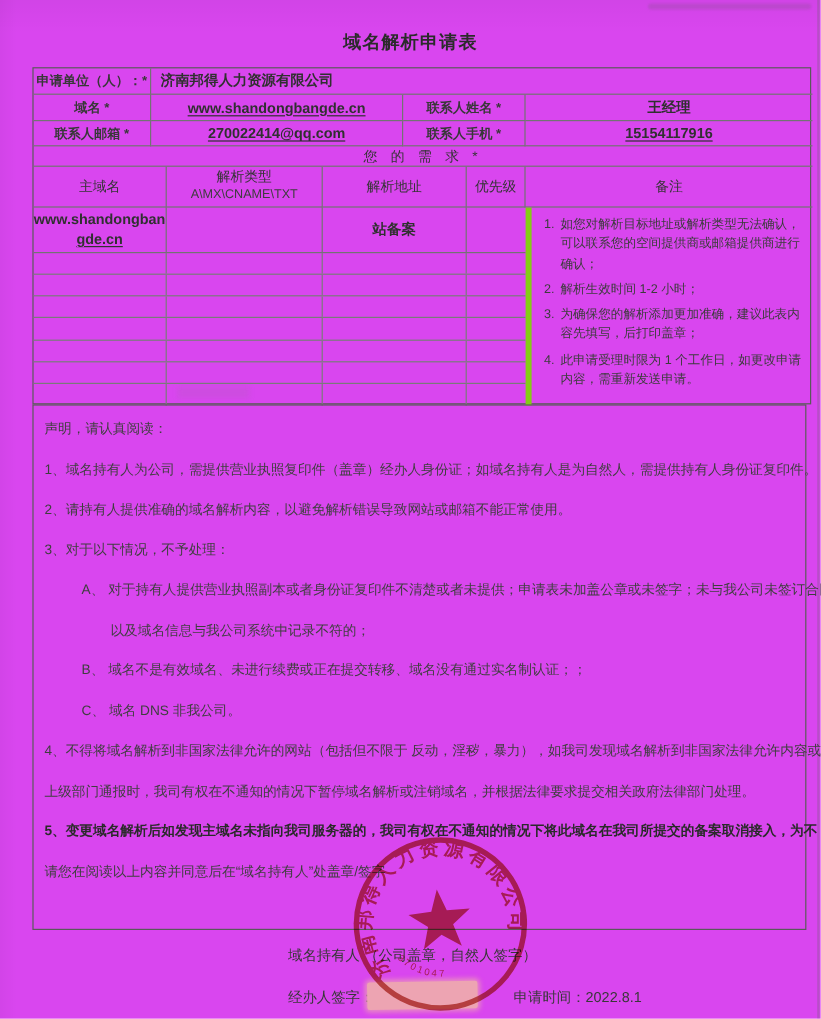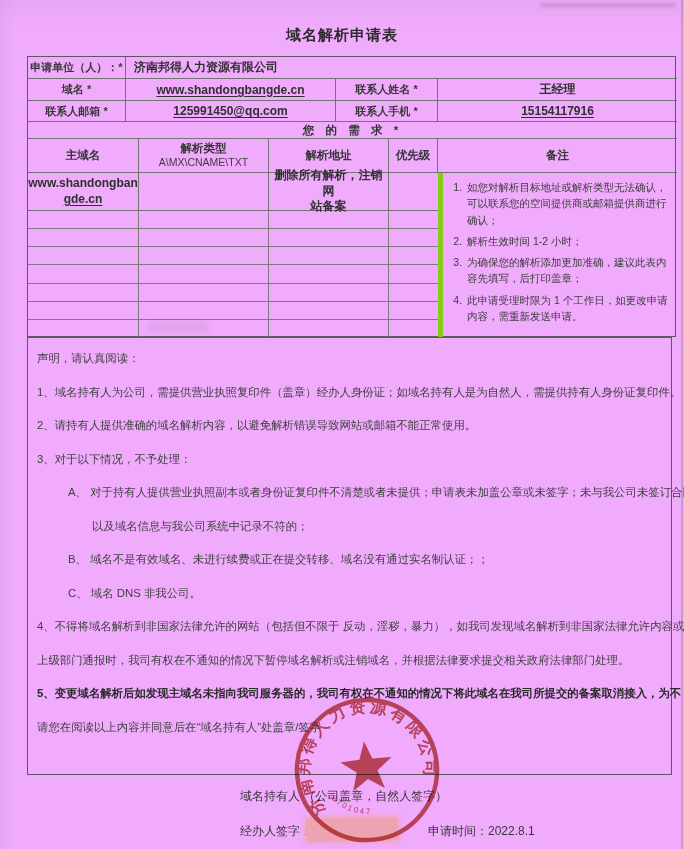--- a/index.html
+++ b/index.html
@@ -1,30 +1,30 @@
 <!DOCTYPE html>
 <html><head>
 <meta charset="utf-8">
 <style>
   html,body{margin:0;padding:0;}
   body{background:#ffffff;font-family:"Liberation Sans","DejaVu Sans",sans-serif;}
-  #page{position:relative;width:684px;height:849px;background:#f0abfc;overflow:hidden;color:#333;}
+  #page{position:relative;width:684px;height:849px;background:#d946ef;overflow:hidden;color:#333;}
   #page::before{content:"";position:absolute;inset:0;background:linear-gradient(180deg,rgba(0,0,0,.035),rgba(0,0,0,0) 28px),linear-gradient(90deg,rgba(0,0,0,.03),rgba(0,0,0,0) 14px);pointer-events:none;}
   .title{position:absolute;left:0;top:26px;width:100%;text-align:center;font-size:15px;font-weight:bold;color:#2b2b2b;letter-spacing:1px;}
   
   .tbl{position:absolute;box-sizing:border-box;border:1.4px solid #5a5a5a;}
   .cell{position:absolute;box-sizing:border-box;border-right:1px solid #737373;border-bottom:1px solid #737373;display:flex;align-items:center;justify-content:center;text-align:center;overflow:visible;}
   .cell.noR{border-right:none;}
   .cell.noB{border-bottom:none;}
   .cell.leftAlign{justify-content:flex-start;text-align:left;padding-left:8px;}
   .cell.colstack{flex-direction:column;justify-content:center;line-height:1.3;}
   .lbl{font-weight:bold;font-size:11px;color:#383838;}
   .val{font-weight:bold;font-size:12px;color:#303030;}
   .und{text-decoration:underline;text-underline-offset:2px;}
-  .hdr{font-weight:bold;font-size:11.5px;color:#343434;text-align:right;}
+  .hdr{font-weight:normal;font-size:11.5px;color:#343434;text-align:right;}
   .sub{font-weight:normal;font-size:10.5px;color:#3d3d3d;}
   .needsHead{letter-spacing:4px;}
   
   #emptyRows{position:absolute;left:0;top:154px;width:410px;height:127px;}
   .erow{display:flex;height:18.142px;border-bottom:1px solid #7a7a7a;box-sizing:border-box;}
   .erow:last-child{border-bottom:none;}
   .ecell{height:100%;box-sizing:border-box;border-right:1px solid #7a7a7a;}
   .ecell.noR{border-right:none;}
   
   .remarks{align-items:flex-start;justify-content:flex-start;text-align:left;padding:6px 6px 0 2px;}
@@ -77,21 +77,21 @@
         <span class="lbl">联系人姓名 *</span>
       </div>
     <div class="cell noR" style="left:410px;top:22px;width:239px;height:22px;">
         <span class="val">王经理</span>
       </div>
 
     <div class="cell" style="left:0;top:44px;width:98px;height:21px;">
         <span class="lbl">联系人邮箱 *</span>
       </div>
     <div class="cell" style="left:98px;top:44px;width:210px;height:21px;">
-        <span class="val und">125991450@qq.com</span>
+        <span class="val und">270022414@qq.com</span>
       </div>
     <div class="cell" style="left:308px;top:44px;width:102px;height:21px;">
         <span class="lbl">联系人手机 *</span>
       </div>
     <div class="cell noR" style="left:410px;top:44px;width:239px;height:21px;">
         <span class="val und">15154117916</span>
       </div>
 
     <div class="cell noR" style="left:0;top:65px;width:649px;height:17px;">
         <span class="hdr needsHead">您 的 需 求 *</span>
@@ -113,21 +113,20 @@
     <div class="cell noR" style="left:410px;top:82px;width:239px;height:34px;">
         <span class="hdr">备注</span>
       </div>
 
     <div class="cell colstack" style="left:0;top:116px;width:111px;height:38px;">
       <span class="val">www.shandongban</span>
       <span class="val und">gde.cn</span>
     </div>
     <div class="cell" style="left:111px;top:116px;width:130px;height:38px;"></div>
     <div class="cell colstack" style="left:241px;top:116px;width:120px;height:38px;">
-      <span class="val">删除所有解析，注销网</span>
       <span class="val">站备案</span>
     </div>
     <div class="cell noR" style="left:361px;top:116px;width:49px;height:38px;"></div>
 
     <div id="emptyRows">
         <div class="erow">
           <div class="ecell" style="width: 111px;"></div>
           <div class="ecell" style="width: 130px;"></div>
           <div class="ecell" style="width: 120px;"></div>
           <div class="ecell noR" style="width: 49px;"></div>

